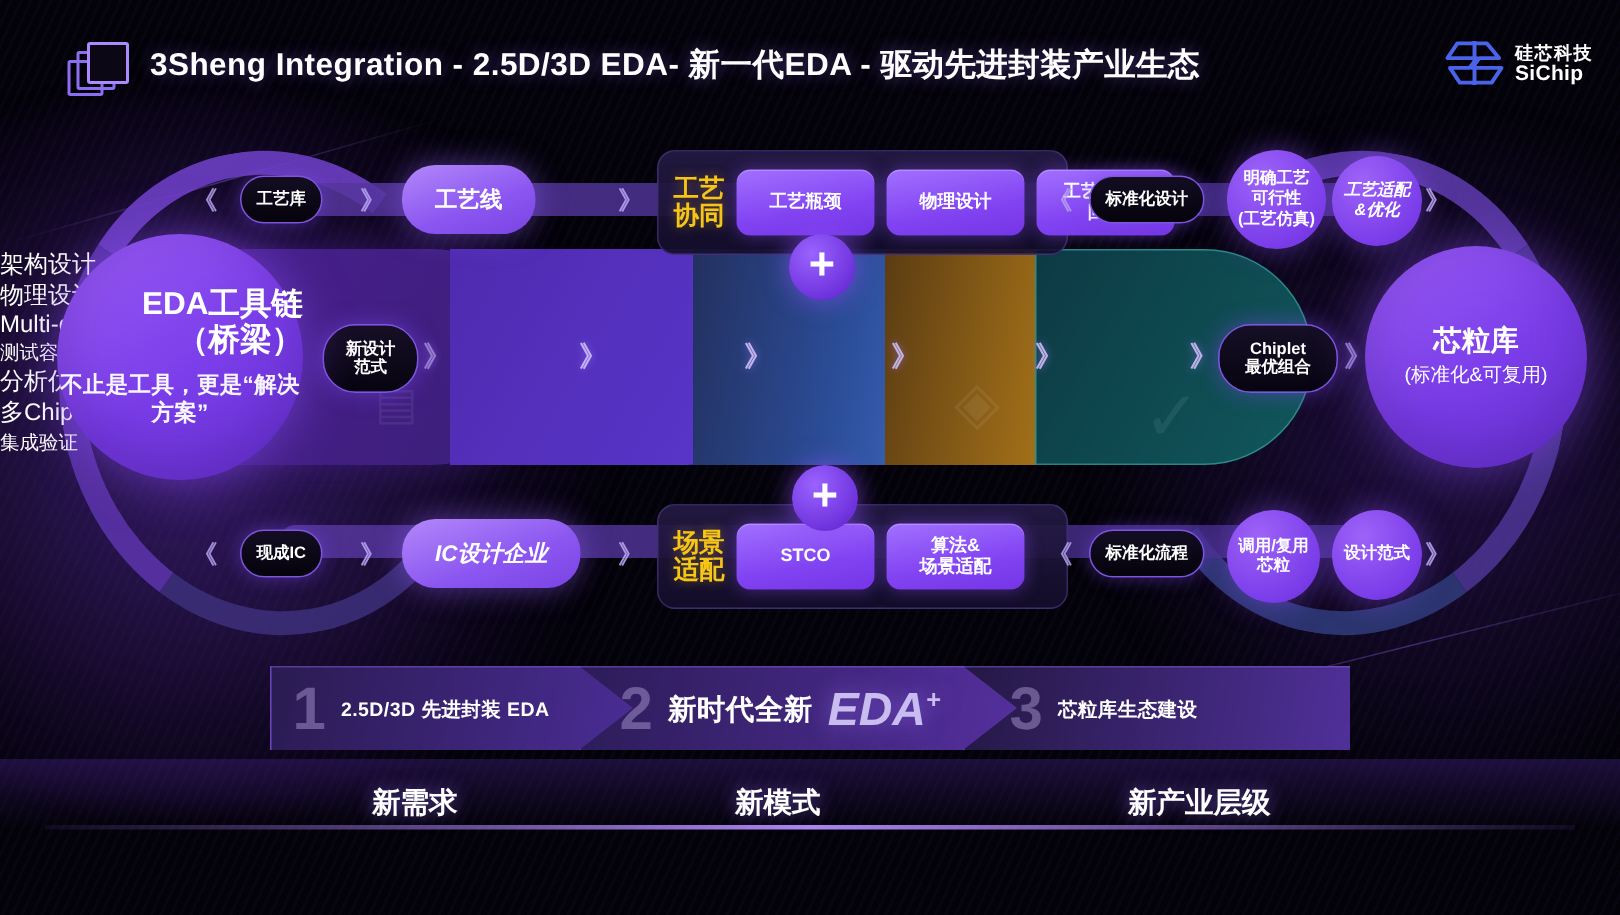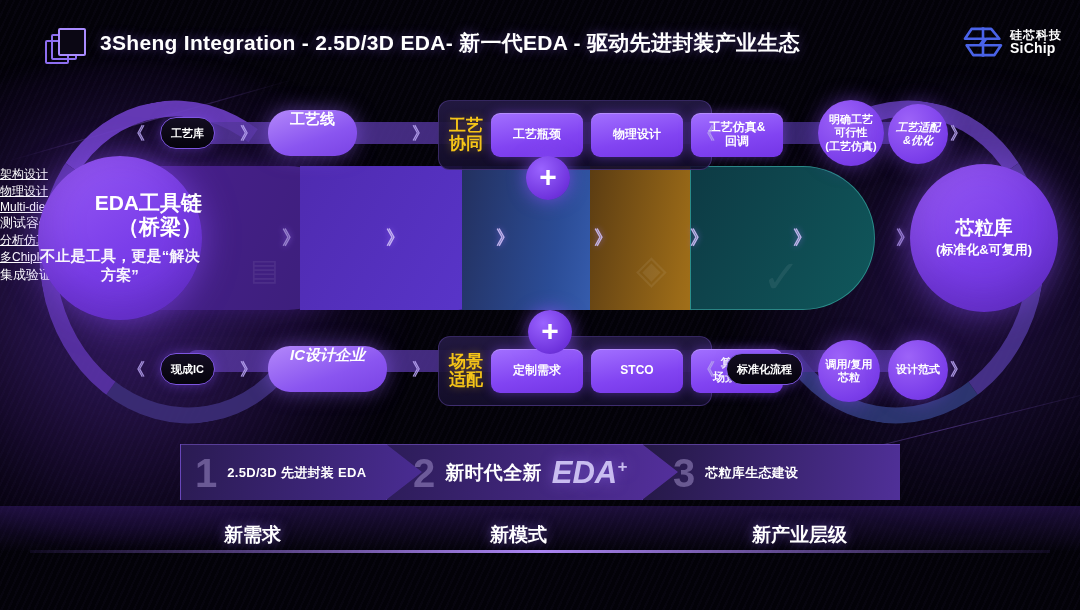--- a/index.html
+++ b/index.html
@@ -43,37 +43,37 @@
      border-left-color:transparent;transform:rotate(10deg);opacity:.9;}
   .rail{position:absolute;height:22px;border-radius:11px;
      background:linear-gradient(90deg,rgba(86,54,158,.85),rgba(64,44,130,.8));}
   #rail-top{left:150px;top:26px;width:760px;}
   #rail-bot{left:150px;top:254px;width:760px;}
 
   
   #band{position:absolute;left:0;top:166px;width:1080px;height:144px;z-index:10;}
   .seg{position:absolute;top:0;height:144px;}
   .seg .body{position:absolute;inset:0;border-radius:0 72px 72px 0;}
-  .lbl .big{font-size:12px;display:block;text-decoration:underline;}
+  .lbl .big{font-size:16px;display:block;}
   .lbl .sm{font-size:13px;display:block;}
 
   .chev{position:absolute;top:50%;transform:translateY(-50%);z-index:6;
      font-size:19px;color:#cdbcf7;font-weight:bold;opacity:.92;text-shadow:0 0 6px rgba(160,120,255,.6);}
   .chev.dim{color:#9f8ad4;}
 
   
   .endcircle{position:absolute;border-radius:50%;z-index:12;display:flex;flex-direction:column;
      align-items:center;justify-content:center;text-align:center;
      background:linear-gradient(145deg,#9a5df5,#7b3eea 55%,#6b34d8);
      box-shadow:0 0 34px rgba(140,80,250,.55),inset 0 -14px 40px rgba(60,20,130,.35);}
   #circle-left{left:38px;top:166px;width:164px;height:164px;margin-top:-10px;align-items:flex-end;}
   #circle-right{right:22px;top:166px;width:148px;height:148px;margin-top:-2px;}
   .ec-t1{font-size:21px;font-weight:bold;line-height:1.12;}
   .ec-t2{font-size:19px;font-weight:bold;line-height:1.12;}
-  .ec-sub{font-size:13px;font-weight:bold;margin-top:2px;}
+  .ec-sub{font-size:13px;font-weight:normal;margin-top:2px;}
   .ec-note{font-size:15px;margin-top:8px;opacity:.95;font-weight:bold;letter-spacing:.2px;}
 
   
   .pill{position:absolute;z-index:14;display:flex;flex-direction:column;align-items:center;
      justify-content:center;text-align:center;border-radius:22px;
      background:linear-gradient(180deg,#160f26,#070410);
      border:1.5px solid #7d55e0;box-shadow:0 0 14px rgba(120,70,230,.55);
      font-weight:bold;color:#fff;line-height:1.12;}
   .pill span{display:block;}
 
@@ -85,21 +85,21 @@
 
   
   .flowrow{position:absolute;z-index:18;height:58px;}
   #flow-top{left:150px;top:104px;width:790px;}
   #flow-bot{left:150px;top:340px;width:790px;}
   .fr-item{position:absolute;top:0;height:58px;display:flex;align-items:center;}
   .darkpill{display:flex;flex-direction:column;align-items:center;justify-content:center;text-align:center;
      border-radius:18px;background:linear-gradient(180deg,#130d22,#05030c);
      border:1.5px solid #7d55e0;box-shadow:0 0 12px rgba(120,70,230,.5);
      font-size:11px;font-weight:bold;color:#fff;line-height:1.15;padding:0 10px;height:30px;}
-  .lilacpill{display:flex;align-items:flex-start;justify-content:center;text-align:center;
+  .lilacpill{display:flex;align-items:center;justify-content:center;text-align:center;
      border-radius:22px;background:linear-gradient(160deg,#b388fa,#8a55f0 60%,#7a43e4);
      box-shadow:0 0 20px rgba(150,100,255,.5);font-size:15px;font-weight:bold;
      color:#fff;height:46px;padding:0 22px;}
   .group{position:absolute;top:-4px;border-radius:12px;
      background:linear-gradient(180deg,rgba(36,26,68,.92),rgba(20,14,44,.9));
      border:1px solid rgba(120,90,200,.35);height:68px;display:flex;align-items:center;gap:8px;padding:0 10px;}
   .grouptitle{font-size:17px;font-weight:bold;color:#f5c518;line-height:1.08;text-align:center;
      text-shadow:0 0 8px rgba(245,197,24,.35);white-space:nowrap;}
   .chipbtn{display:flex;align-items:center;justify-content:center;text-align:center;border-radius:9px;
      background:linear-gradient(170deg,#a270ff,#8244f2 60%,#7435e6);
@@ -209,22 +209,30 @@
       <span class="big">分析仿真</span>
     </div>
     <div class="chev" style="left:690px;">》</div>
 
     <div class="lbl" style="left:698px;width:98px;">
       <span class="big">多Chiplet</span>
       <span class="sm">集成验证</span>
     </div>
     <div class="chev" style="left:793px;">》</div>
 
+    <div class="pill" style="left:215px;top:50px;width:62px;height:44px;font-size:11px;">
+      <span>新设计</span>
+      <span>范式</span>
+    </div>
     <div class="chev dim" style="left:282px;">》</div>
 
+    <div class="pill" style="left:812px;top:50px;width:78px;height:44px;font-size:11px;">
+      <span>Chiplet</span>
+      <span>最优组合</span>
+    </div>
     <div class="chev dim" style="left:896px;">》</div>
   </div>
 
   <div class="endcircle" id="circle-left">
     <div class="ec-t1">EDA工具链</div>
     <div class="ec-t1">（桥梁）</div>
     <div class="ec-note">不止是工具，更是“解决方案”</div>
   </div>
   <div class="endcircle" id="circle-right">
     <div class="ec-t2">芯粒库</div>
@@ -270,20 +278,25 @@
         <span><span>物理设计</span></span>
       </div>
       <div class="chipbtn">
         <span><span>工艺仿真&amp;</span><br><span>回调</span></span>
       </div>
     </div>
 
     <div class="fr-item" style="left:548px;">
         <span class="arrow-back">《</span>
       </div>
+    <div class="fr-item" style="left:576px;">
+      <div class="darkpill">
+        <span>标准化设计</span>
+      </div>
+    </div>
     <div class="bubble" style="left:668px;top:-4px;width:66px;height:66px;">
       <span>明确工艺</span>
       <span>可行性</span>
       <span>(工艺仿真)</span>
     </div>
     <div class="bubble" style="left:738px;top:0px;width:60px;height:60px;font-style:italic;">
       <span>工艺适配</span>
       <span>&amp;优化</span>
     </div>
     <div class="fr-item" style="left:800px;">
@@ -308,23 +321,20 @@
         <span>IC设计企业</span>
       </div>
     </div>
     <div class="fr-item" style="left:262px;">
         <span class="arrow-s">》</span>
       </div>
 
     <div class="group" style="left:288px;width:252px;">
       <div class="grouptitle">
         <span>场景</span><br><span>适配</span>
-      </div>
-      <div class="chipbtn">
-        <span><span>定制需求</span></span>
       </div>
       <div class="chipbtn">
         <span><span>STCO</span></span>
       </div>
       <div class="chipbtn">
         <span><span>算法&amp;</span><br><span>场景适配</span></span>
       </div>
     </div>
 
     <div class="fr-item" style="left:548px;">
@@ -372,19 +382,19 @@
         clip-path:polygon(0 0,258px 0,258px 56px,0 56px,36px 28px);
         border:1px solid rgba(150,110,240,.4);">
       <span class="num" style="margin-left:30px;">3</span>
       <span class="txt">芯粒库生态建设</span>
     </div>
   </div>
 
   <div id="base">
     <div style="position:absolute;left:0;top:0;width:1080px;height:46px;
         background:linear-gradient(180deg,rgba(60,30,120,.45),rgba(10,5,24,0));"></div>
-    <div class="baselbl" style="left:224px;">新需求</div>
+    <div class="baselbl" style="left:248px;">新需求</div>
     <div class="baselbl" style="left:490px;">新模式</div>
     <div class="baselbl" style="left:752px;">新产业层级</div>
     <div id="base-bar"></div>
   </div>
 
 </div>
 
 </body></html>

